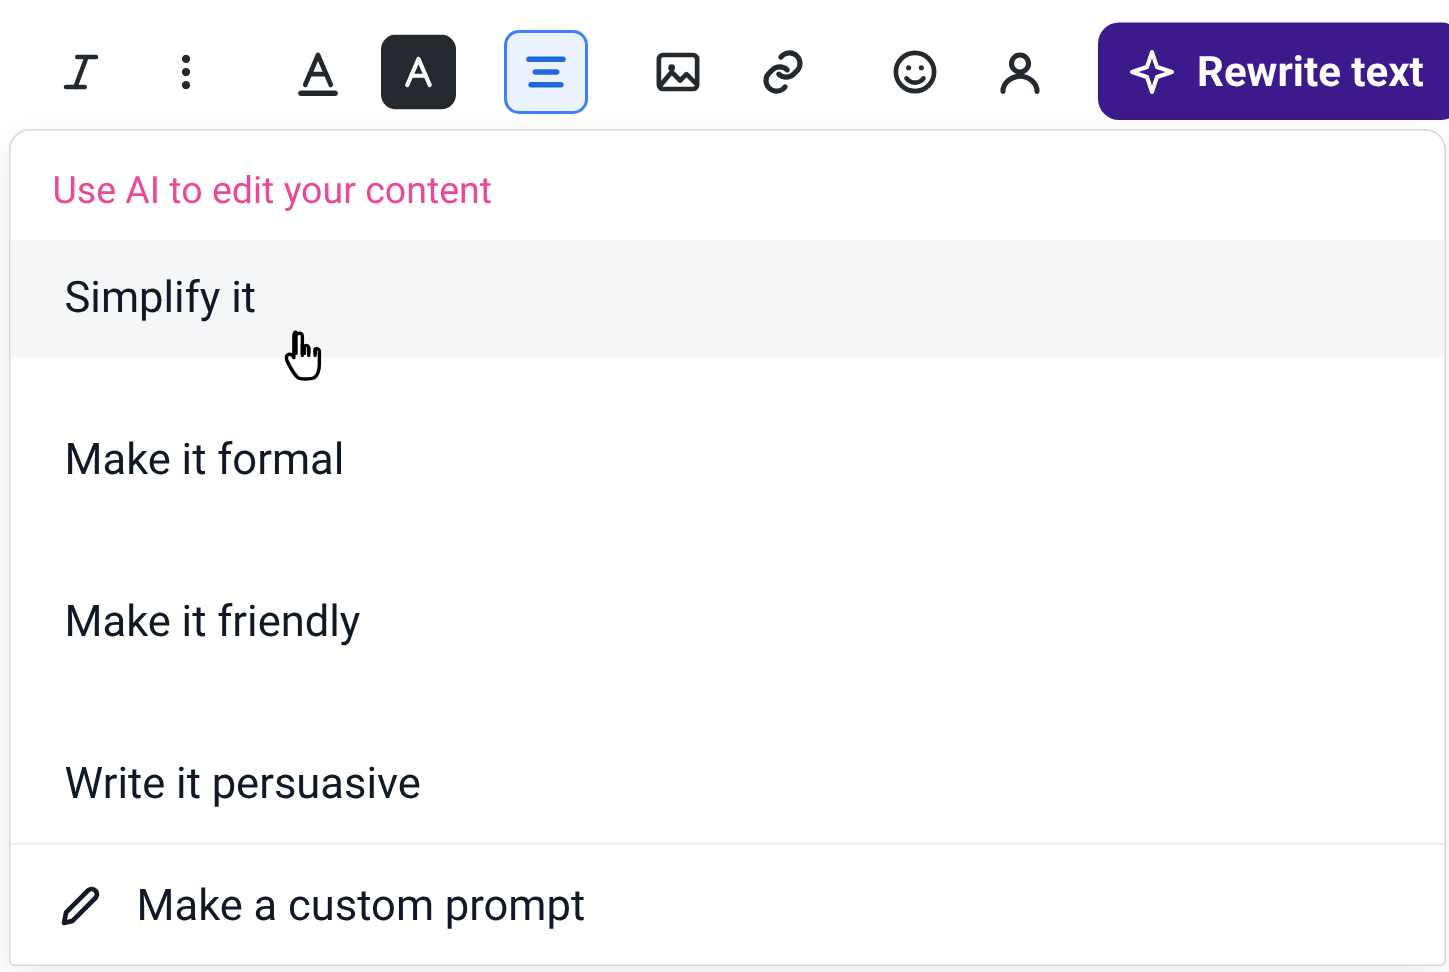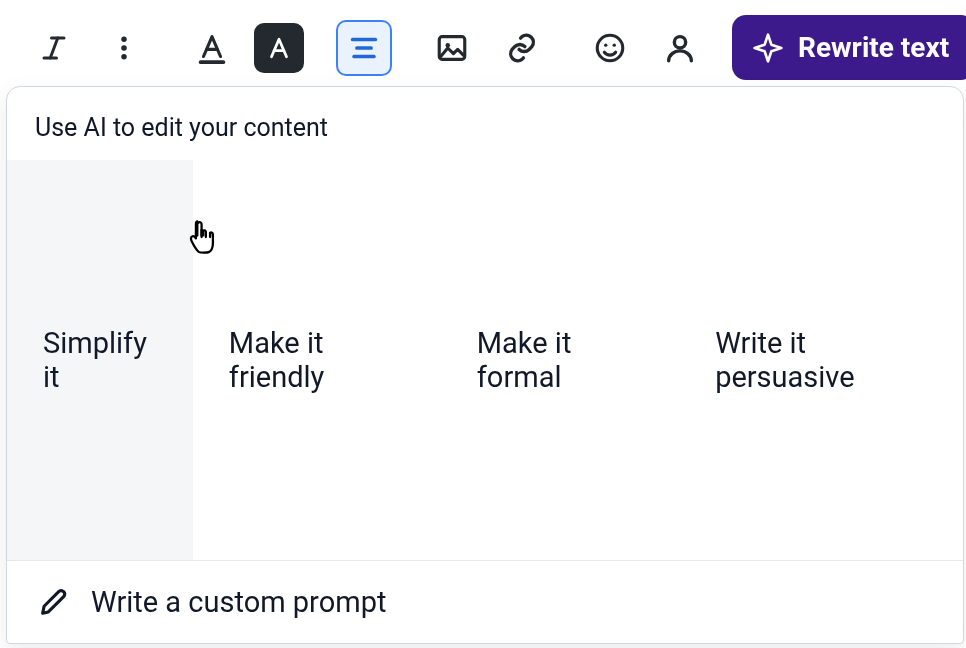--- a/index.html
+++ b/index.html
@@ -79,27 +79,28 @@
     background: #fff;
     border: 1px solid #d0d7de;
     border-radius: 14px 14px 4px 4px;
     box-shadow: 0 8px 24px rgba(0,0,0,0.08);
     overflow: hidden;
     display:flex;
     flex-direction:column;
   }
   .dropdown-header {
     font-size: 25px;
-    color: #0f172a;
+    color: #ec4899;
     padding: 26px 28px 18px 28px;
   }
   .dropdown-list {
     flex:1;
     display:flex;
-    flex-direction:row;
+    flex-direction:column;
+    gap:30px;
   }
   .dropdown-item {
     font-size: 29px;
     color: #111827;
     padding: 22px 36px;
     cursor: pointer;
     display:flex;
     align-items:center;
   }
   .dropdown-item.hovered {
@@ -222,36 +223,36 @@
   </div>
 </div>
 
 <div class="dropdown">
   <div class="dropdown-header">Use AI to edit your content</div>
   <div class="dropdown-list">
     <div class="dropdown-item hovered">
       <span>Simplify it</span>
     </div>
     <div class="dropdown-item">
+      <span>Make it formal</span>
+    </div>
+    <div class="dropdown-item">
       <span>Make it friendly</span>
-    </div>
-    <div class="dropdown-item">
-      <span>Make it formal</span>
     </div>
     <div class="dropdown-item">
       <span>Write it persuasive</span>
     </div>
   </div>
   <div class="dropdown-footer">
     <span>
       <svg width="34" height="34" viewBox="0 0 24 24" fill="none" stroke="#111827" stroke-width="2.2" stroke-linecap="round" stroke-linejoin="round">
         <path d="M4 20 L8 19 L19 8 a2.5 2.5 0 0 0 -3.5 -3.5 L5 15 Z"></path>
       </svg>
     </span>
-    <span>Write a custom prompt</span>
+    <span>Make a custom prompt</span>
   </div>
 </div>
 
 <div class="cursor">
   <svg width="34" height="38" viewBox="0 0 24 26">
     <path d="M8 2 C8 2 7 2 7 4 L7 14 C7 14 6 12 4.5 12.5 C3 13 3.5 15 4 16 C5 18 7 22 9 23.5 C10 24.2 15 24.2 16.5 23.5 C18 22.5 19 20 19 17 L19 11 C19 10 18 9.5 17 10 L17 12  M14 12 L14 9.5 C14 8.5 13 8 12 8.5 L12 12  M11 12 L11 4 C11 2.5 9.5 2 8.5 3 M8 12 L8 3" fill="#fff" stroke="#000" stroke-width="1.6" stroke-linecap="round" stroke-linejoin="round"></path>
     <path d="M11 8 L11 13 M14 9.5 L14 13 M17 10.5 L17 13" stroke="#000" stroke-width="1.6" stroke-linecap="round" fill="none"></path>
   </svg>
 </div>
 

